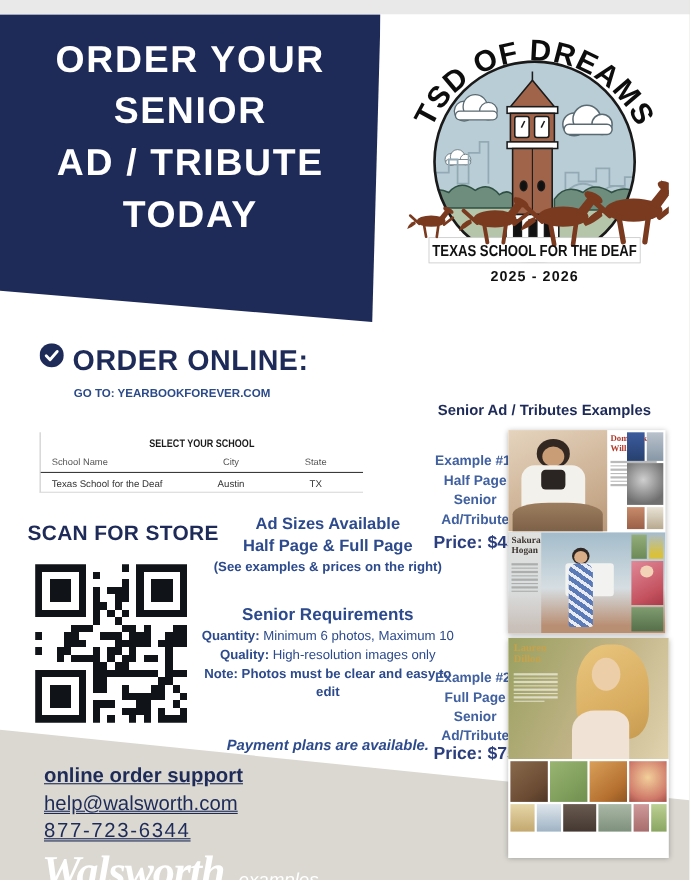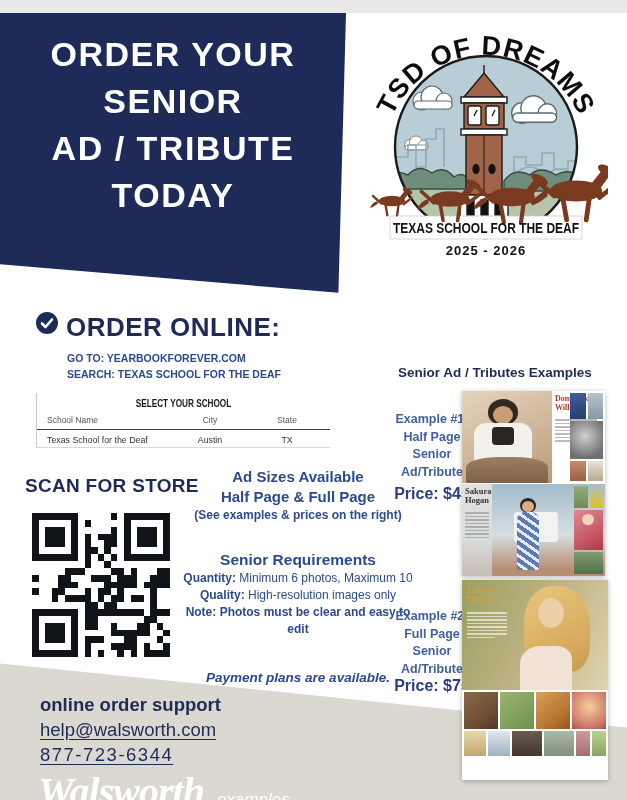--- a/index.html
+++ b/index.html
@@ -83,21 +83,21 @@
   .name-red   { font-family:"Liberation Serif",serif; font-weight:700; color:#b0392c; font-size:8px; line-height:8.5px; }
   .name-dark  { font-family:"Liberation Serif",serif; font-weight:700; color:#3c3430; font-size:8.5px; line-height:9px; }
   .name-gold  { font-family:"Liberation Serif",serif; font-weight:700; color:#c8a24a; font-size:9.5px; line-height:10px; }
   .textbars i { display:block; height:1.5px; background:#8c8c8c; margin:2px 0; opacity:.6; }
 
   
   .footer-bg {
     position:absolute; inset:0; z-index:1; background:#dad8d1;
     clip-path:polygon(0 81.3%, 100% 89.3%, 100% 100%, 0 100%);
   }
-  .footer-text { position:absolute; left:40px; top:680px; z-index:3; color:#1e2b58; }
+  .footer-text { position:absolute; left:40px; top:680px; z-index:3; color:#1e2b58;text-decoration:underline; }
   .footer-support { font-size:18.5px; font-weight:800; line-height:24px; }
   .footer-link { display:block; font-size:18.5px; font-weight:500; line-height:25px; color:#1e2b58; text-decoration:underline; text-underline-offset:3px; }
   .footer-phone { letter-spacing:1.5px; }
   .brand-row { position:absolute; left:38px; top:755px; z-index:3; display:flex; align-items:baseline; gap:13px; }
   .brand-word { font-family:"Liberation Serif","DejaVu Serif",serif; font-style:italic; font-weight:700; color:#ffffff; font-size:40px; letter-spacing:-1px; }
   .brand-sub { font-family:"Liberation Sans",sans-serif; color:#ffffff; font-size:17px; font-weight:500; font-style:italic; }
 </style>
 </head>
 <body>
 
@@ -210,21 +210,20 @@
 
   <div class="order-online-row">
     <svg class="check-icon" viewBox="0 0 22 22">
       <circle cx="11" cy="11" r="11" fill="#1e2b58"></circle>
       <path d="M6 11.5 L9.5 15 L16 7.5" fill="none" stroke="#ffffff" stroke-width="2.6" stroke-linecap="round" stroke-linejoin="round"></path>
     </svg>
     <div class="order-online-heading">ORDER ONLINE:</div>
   </div>
   <div class="goto-block">
     <div>GO TO: YEARBOOKFOREVER.COM</div>
-    <div>SEARCH: TEXAS SCHOOL FOR THE DEAF</div>
   </div>
 
   <div class="school-table">
     <div class="tbl-title">SELECT YOUR SCHOOL</div>
     <div class="tbl-head">
       <span class="col-name">School Name</span>
       <span class="col-city">City</span>
       <span class="col-state">State</span>
     </div>
     <div class="tbl-row">

